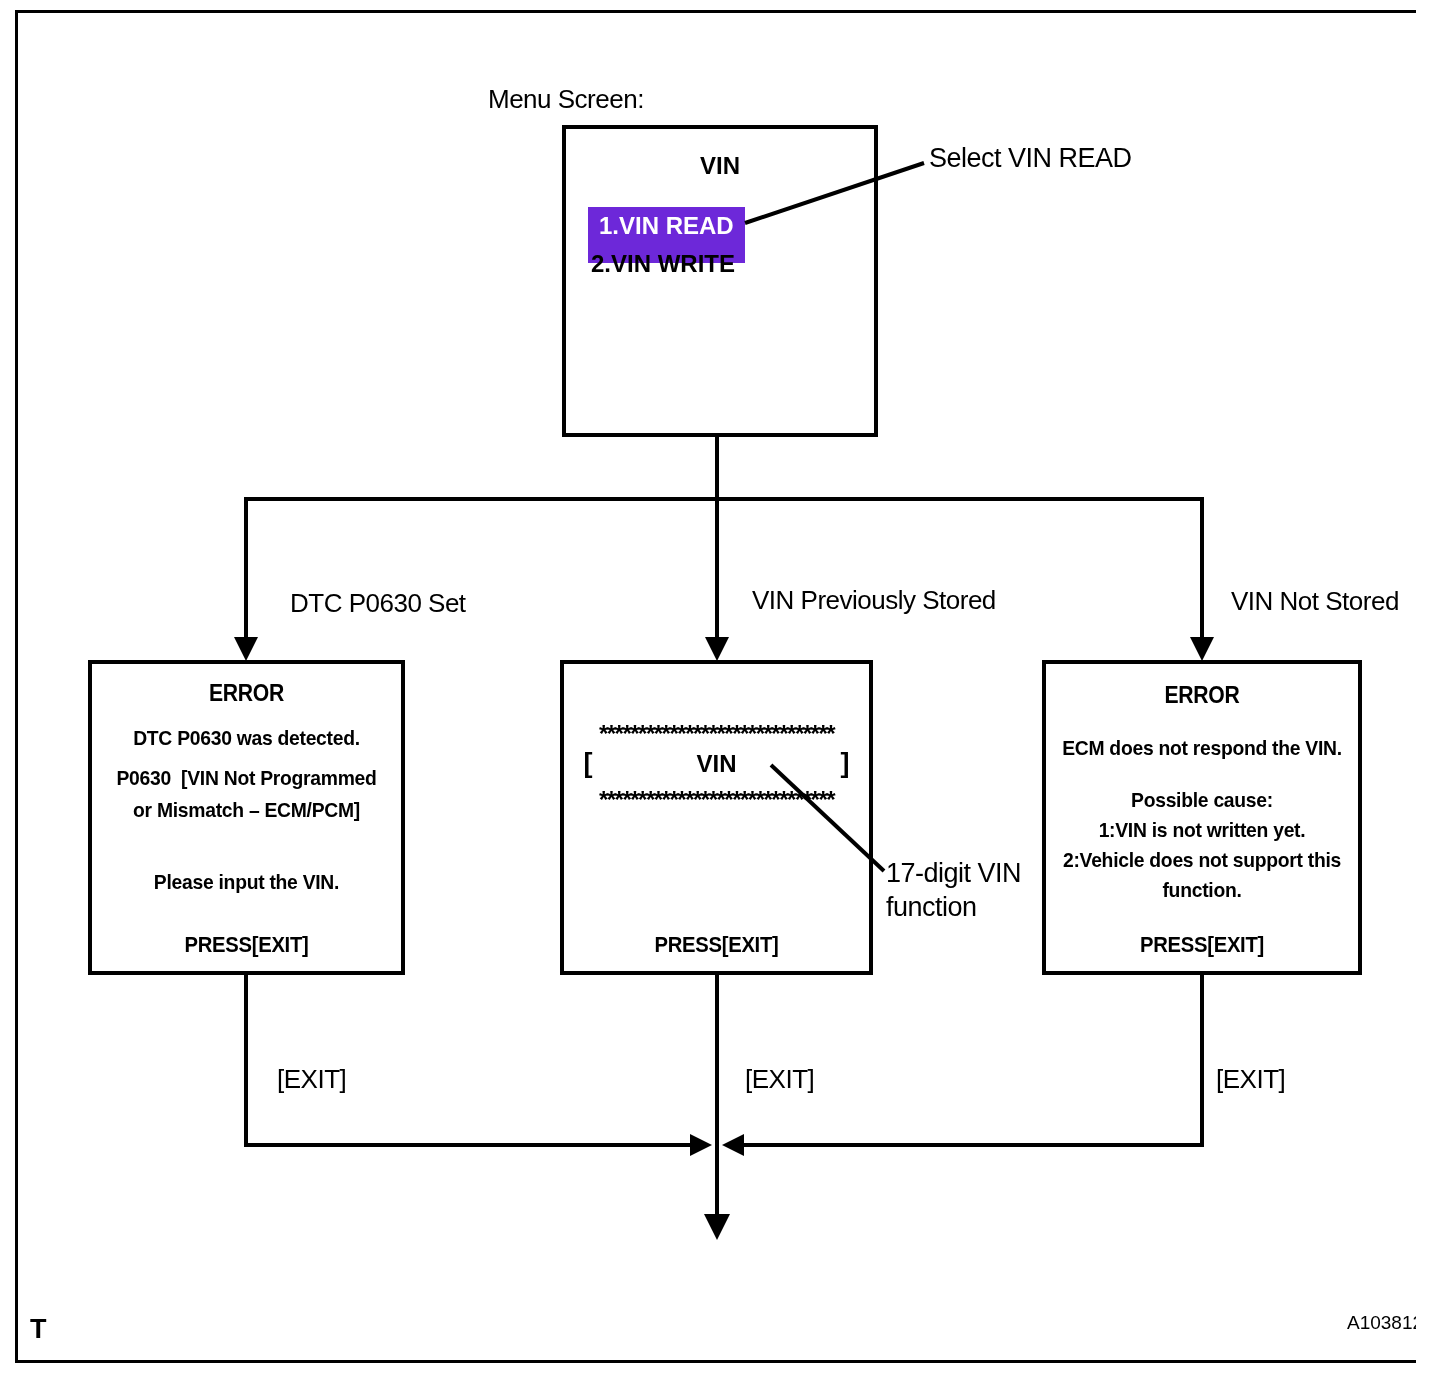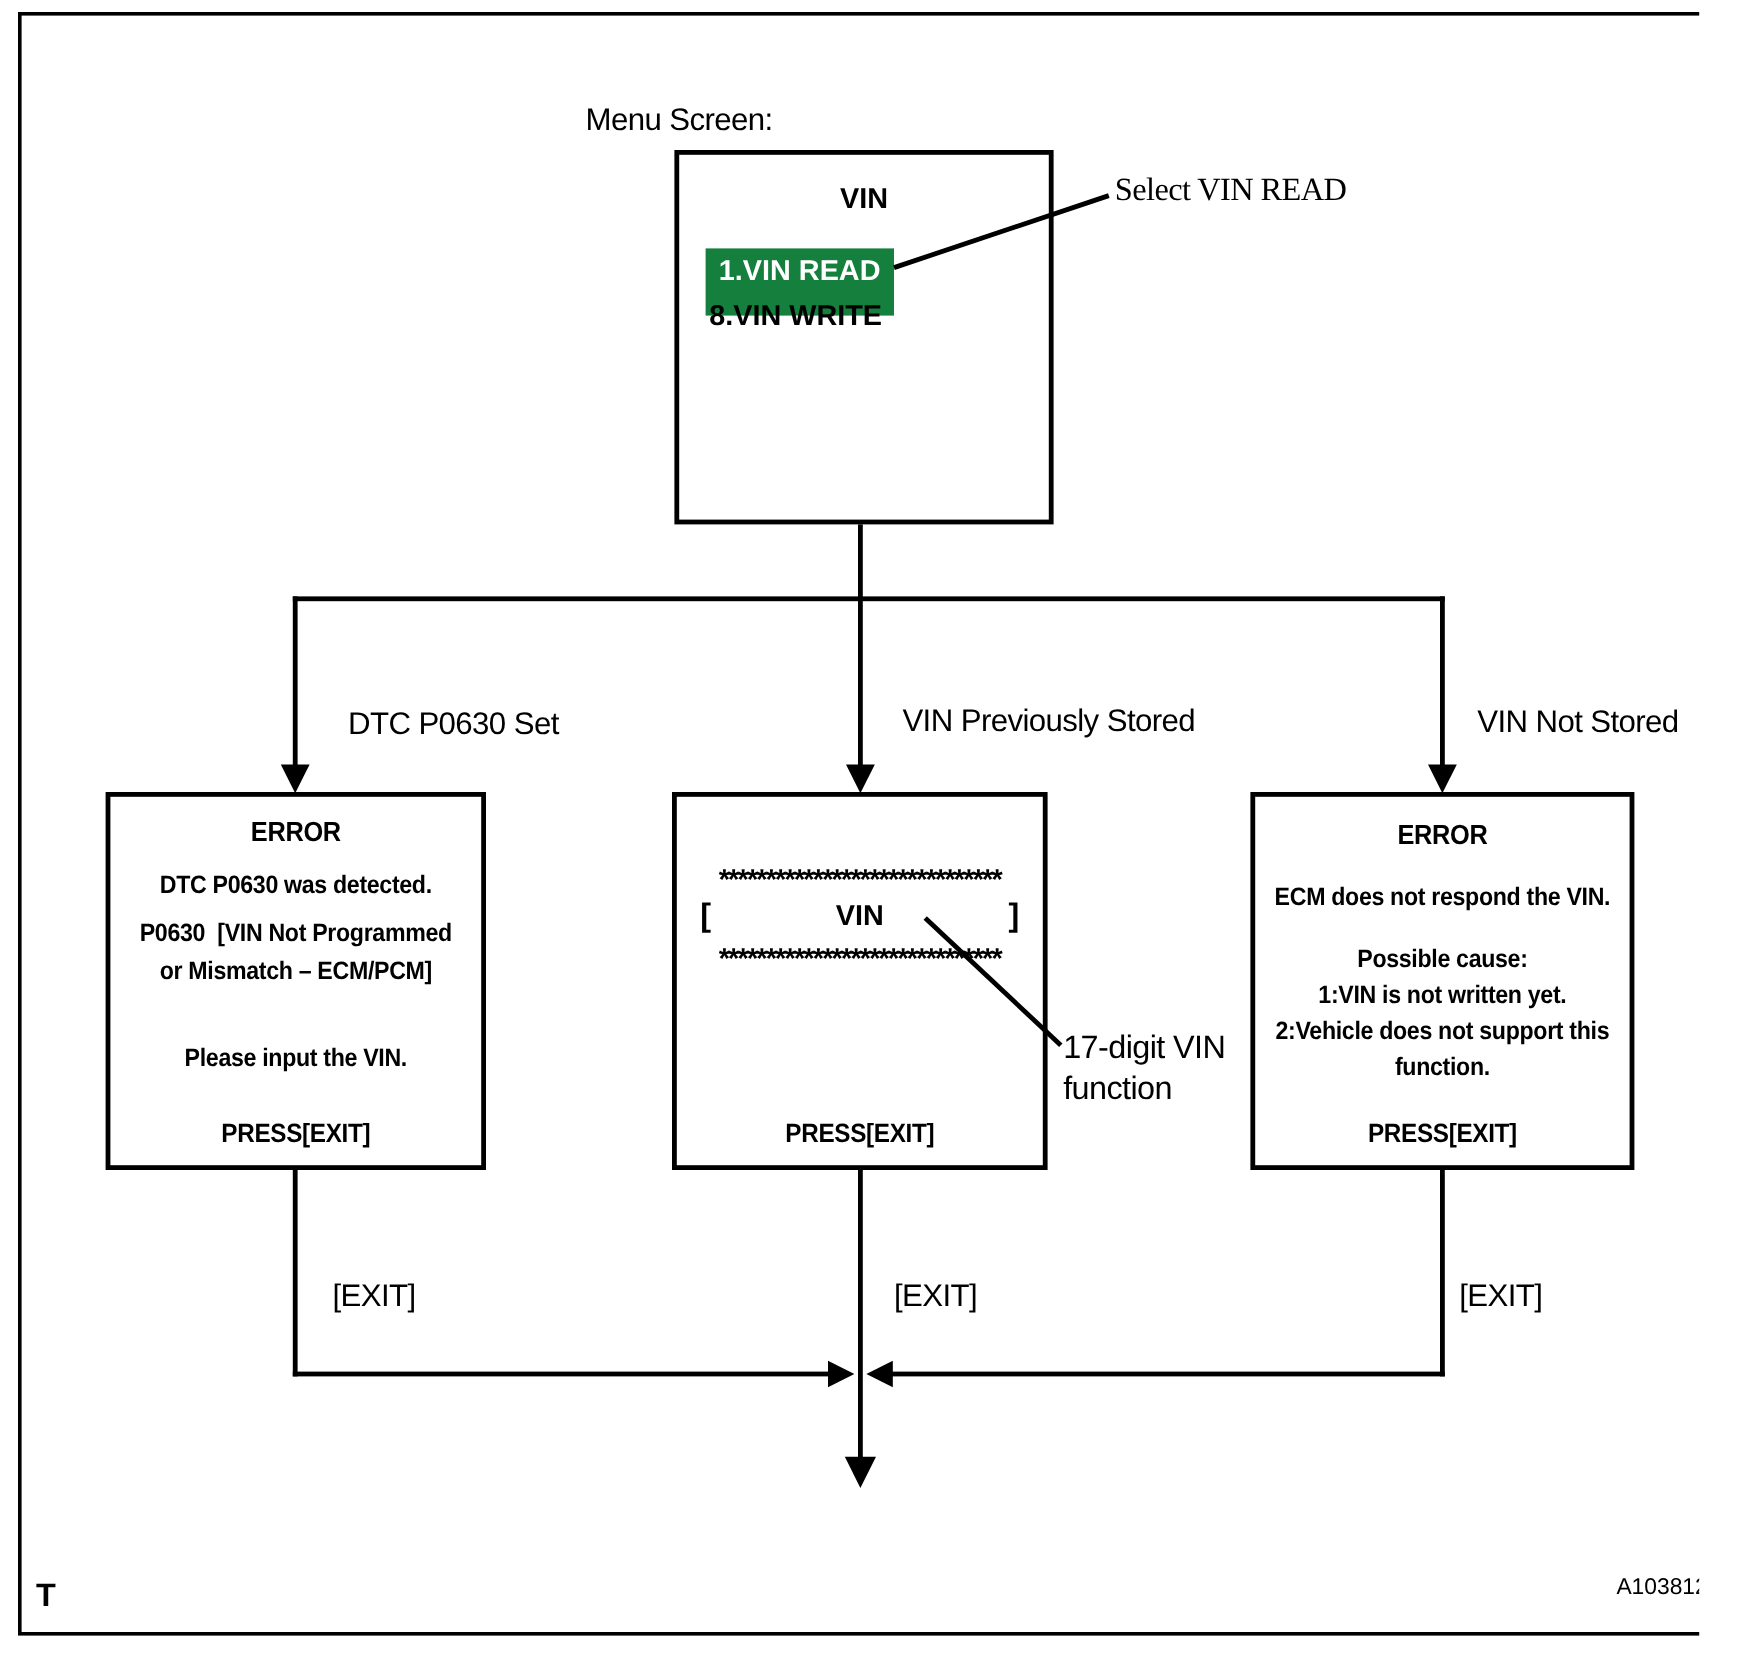--- a/index.html
+++ b/index.html
@@ -35,21 +35,21 @@
     border-top:24px solid #000; }
   .arr-right { position:absolute; width:0; height:0;
     border-top:11px solid transparent; border-bottom:11px solid transparent;
     border-left:22px solid #000; }
   .arr-left { position:absolute; width:0; height:0;
     border-top:11px solid transparent; border-bottom:11px solid transparent;
     border-right:22px solid #000; }
   
   .menu-title { position:absolute; left:0; right:0; top:23px; text-align:center;
     font-weight:700; font-size:24px; }
-  .menu-hl { position:absolute; left:22px; top:78px; background:#15803d; color:#fff;
+  .menu-hl { position:absolute; left:22px; top:78px; background:#6d28d9; color:#fff;
     font-weight:700; font-size:24px; padding:5px 11px 23px 11px; white-space:nowrap; }
   .menu-item2 { position:absolute; left:25px; top:121px; font-weight:700; font-size:24px;
     white-space:nowrap; }
   
   .stars { position:absolute; left:50%; margin-left:-126px; width:252px; text-align:center;
     font-weight:700; font-size:24px; letter-spacing:-1.5px; white-space:nowrap; }
   .vinrow { position:absolute; left:50%; margin-left:-133px; width:266px; top:84px;
     display:flex; justify-content:space-between; align-items:center;
     font-weight:700; font-size:24px; }
   .vinrow .bk { font-size:27px; }
@@ -62,24 +62,24 @@
 
 <div class="page">
 
   <div class="frame"></div>
 
   <div class="ann" style="left:488px; top:84px;">Menu Screen:</div>
 
   <div class="box" style="left:562px; top:125px; width:316px; height:312px;">
     <div class="menu-title">VIN</div>
     <div class="menu-hl">1.VIN READ</div>
-    <div class="menu-item2">8.VIN WRITE</div>
+    <div class="menu-item2">2.VIN WRITE</div>
   </div>
 
-  <div class="ann" style="left:929px; top:143px; font-size:27px;font-family:Liberation Serif, serif;">Select VIN READ</div>
+  <div class="ann" style="left:929px; top:143px; font-size:27px;">Select VIN READ</div>
 
   <div class="vline" style="left:715px; top:437px; height:202px;"></div>
   <div class="hline" style="left:244px; top:497px; width:960px;"></div>
   <div class="vline" style="left:244px; top:497px; height:142px;"></div>
   <div class="vline" style="left:1200px; top:497px; height:142px;"></div>
   <div class="arr-down" style="left:234px; top:637px;"></div>
   <div class="arr-down" style="left:705px; top:637px;"></div>
   <div class="arr-down" style="left:1190px; top:637px;"></div>
 
   <div class="ann" style="left:290px; top:588px;">DTC P0630 Set</div>

